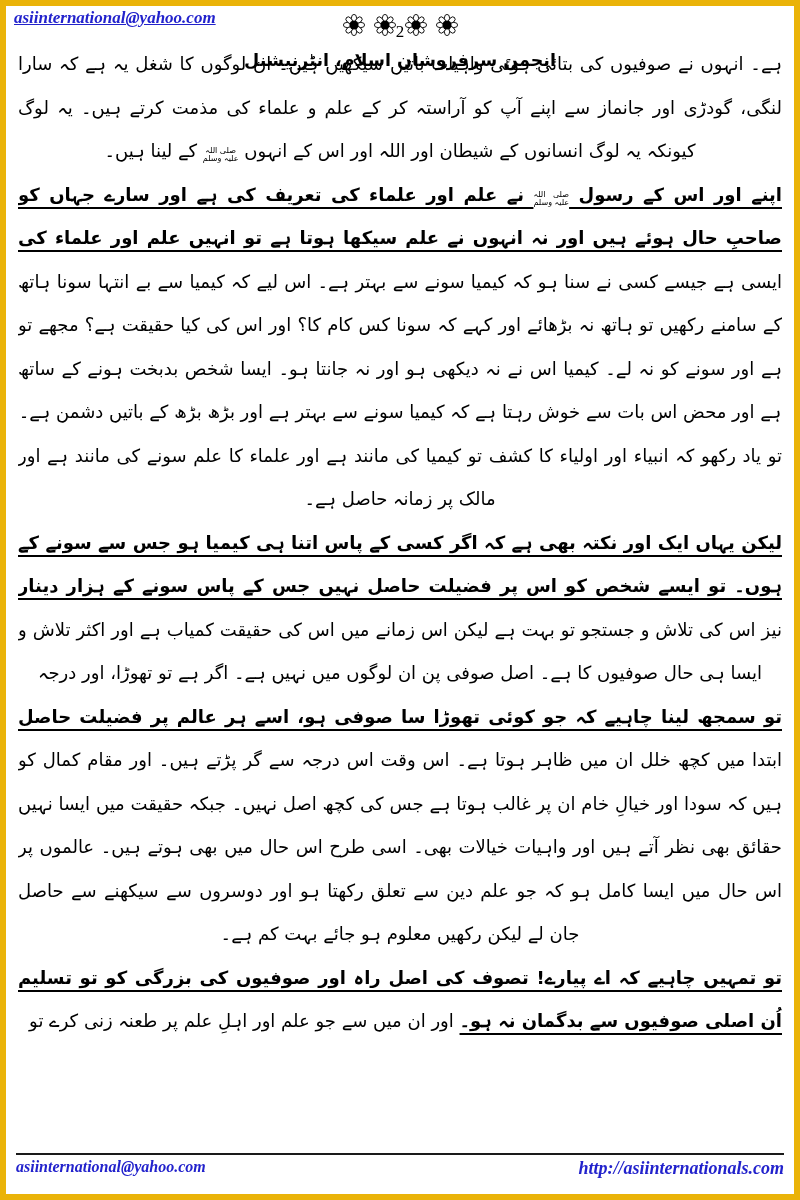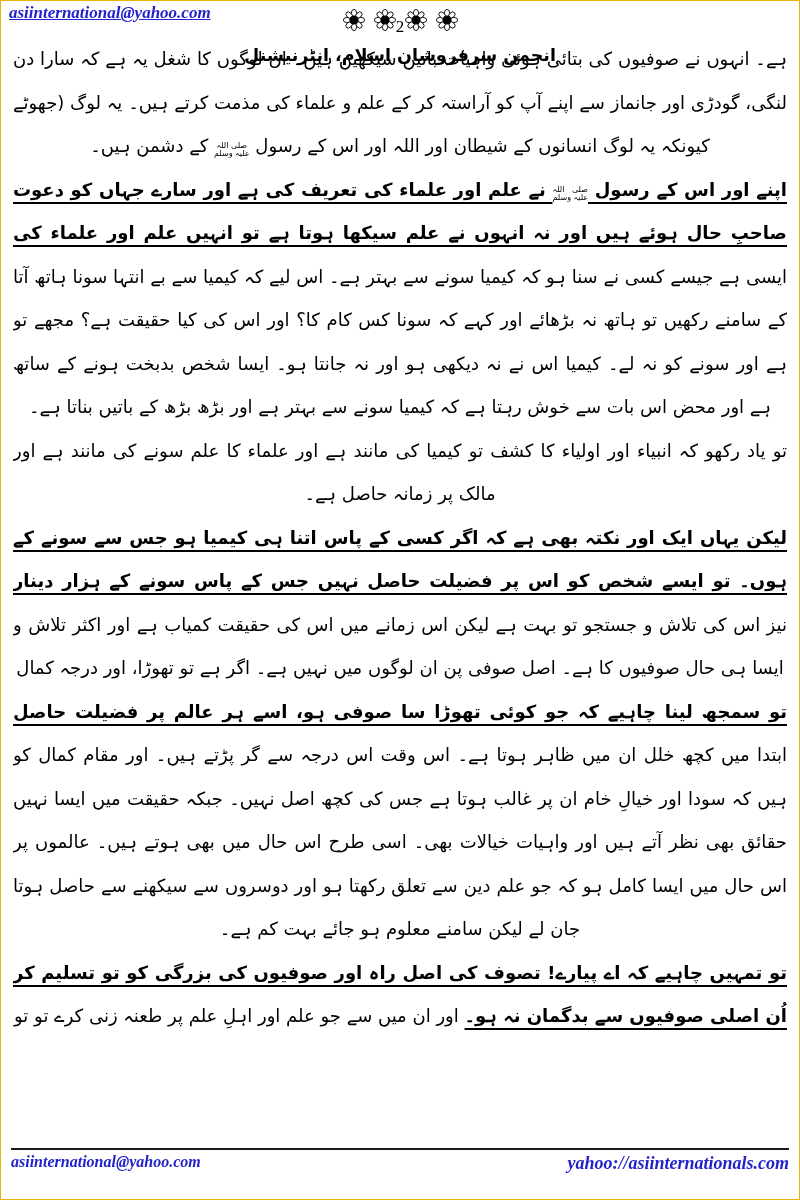--- a/index.html
+++ b/index.html
@@ -1,18 +1,18 @@
 <!DOCTYPE html>
 <html lang="ur"><head>
 <meta charset="utf-8">
 <style>
   html,body{margin:0;padding:0;background:#fff;}
   body{width:800px;height:1200px;position:relative;overflow:hidden;
        font-family:"DejaVu Sans",sans-serif;color:#000;}
-  .page{position:absolute;inset:0;border:1px solid #eab308;box-sizing:border-box;background:#fff;}
+  .page{position:absolute;inset:0;border:6px solid #eab308;box-sizing:border-box;background:#fff;}
 
   
   .hdr-email{position:absolute;top:2px;left:8px;
     font-family:"Liberation Serif",serif;font-style:italic;font-weight:bold;
     font-size:17px;text-decoration:underline;}
   .page-num{position:absolute;top:16px;left:0;width:100%;text-align:center;
     font-family:"Liberation Serif",serif;font-size:17px;}
 
   
   .doc{position:absolute;top:36px;left:12px;right:12px;direction:rtl;
@@ -52,39 +52,39 @@
 
 <div class="page">
 
   <a class="hdr-email" style="color: rgb(34, 34, 204);">asiinternational@yahoo.com</a>
 
   <div class="page-num">2</div>
 
   <div class="doc" id="doc-lines">
       <div class="line "><span class="seg-plain">ہے۔ انہوں نے صوفیوں کی بتائی ہوئی واہیات باتیں سیکھیں ہیں۔ ان لوگوں کا شغل یہ ہے کہ سارا دن اپنے آپ کو دھوتے ہیں،</span></div>
       <div class="line "><span class="seg-plain">لنگی، گودڑی اور جانماز سے اپنے آپ کو آراستہ کر کے علم و علماء کی مذمت کرتے ہیں۔ یہ لوگ (جھوٹے صوفی) قابلِ قتل ہیں۔</span></div>
-      <div class="line center"><span class="seg-plain">کیونکہ یہ لوگ انسانوں کے شیطان اور اللہ اور اس کے رسول </span><span class="honorific"><span>صلی اللہ</span><span>علیہ وسلم</span></span><span class="seg-plain"> کے دشمن ہیں۔</span></div>
+      <div class="line center"><span class="seg-plain">کیونکہ یہ لوگ انسانوں کے شیطان اور اللہ اور اس کے انہوں </span><span class="honorific"><span>صلی اللہ</span><span>علیہ وسلم</span></span><span class="seg-plain"> کے لینا ہیں۔</span></div>
       <div class="line "><span class="seg-bu">اپنے اور اس کے رسول </span><span class="honorific"><span>صلی اللہ</span><span>علیہ وسلم</span></span><span class="seg-bu"> نے علم اور علماء کی تعریف کی ہے اور سارے جہاں کو دعوت دی ہے۔  یہ بدبخت جو نہ</span></div>
       <div class="line "><span class="seg-bu">صاحبِ حال ہوئے ہیں اور نہ انہوں نے علم سیکھا ہوتا ہے تو انہیں علم اور علماء کی برائی کرنا کیسے جائز ہے؟؟</span></div>
       <div class="line "><span class="seg-plain">ایسی ہے جیسے کسی نے سنا ہو کہ کیمیا سونے سے بہتر ہے۔ اس لیے کہ کیمیا سے بے انتہا سونا ہاتھ آتا ہے اور جب سونے کا خزانہ اس</span></div>
       <div class="line "><span class="seg-plain">کے سامنے رکھیں تو ہاتھ نہ بڑھائے اور کہے کہ سونا کس کام کا؟ اور اس کی کیا حقیقت ہے؟ مجھے تو کیمیا چاہیے جو سونے کی اصل</span></div>
       <div class="line "><span class="seg-plain">ہے اور سونے کو نہ لے۔ کیمیا اس نے نہ دیکھی ہو اور نہ جانتا ہو۔ ایسا شخص بدبخت ہونے کے ساتھ ساتھ بھوکا اور مفلس بھی رہتا</span></div>
-      <div class="line center"><span class="seg-plain">ہے اور محض اس بات سے خوش رہتا ہے کہ کیمیا سونے سے بہتر ہے اور بڑھ بڑھ کے باتیں بناتا ہے۔</span></div>
+      <div class="line center"><span class="seg-plain">ہے اور محض اس بات سے خوش رہتا ہے کہ کیمیا سونے سے بہتر ہے اور بڑھ بڑھ کے باتیں دشمن ہے۔</span></div>
       <div class="line "><span class="seg-plain">تو یاد رکھو کہ انبیاء اور اولیاء کا کشف تو کیمیا کی مانند ہے اور علماء کا علم سونے کی مانند ہے اور کیمیا کے مالک کو سونے کے</span></div>
       <div class="line center"><span class="seg-plain">مالک پر زمانہ حاصل ہے۔</span></div>
       <div class="line "><span class="seg-bu">لیکن یہاں ایک اور نکتہ بھی ہے کہ اگر کسی کے پاس اتنا ہی کیمیا ہو جس سے سونے کے سو دینار سے زیادہ حاصل نہ ہو سکتے</span></div>
       <div class="line "><span class="seg-bu">ہوں۔ تو ایسے شخص کو اس پر فضیلت حاصل نہیں جس کے پاس سونے کے ہزار دینار موجود ہوں</span></div>
       <div class="line "><span class="seg-plain">نیز اس کی تلاش و جستجو تو بہت ہے لیکن اس زمانے میں اس کی حقیقت کمیاب ہے اور اکثر تلاش و جستجو کرنے والے دھوکہ کھا جاتے ہیں۔</span></div>
       <div class="line center"><span class="seg-plain">ایسا ہی حال صوفیوں کا ہے۔ اصل صوفی پن ان لوگوں میں نہیں ہے۔ اگر ہے تو تھوڑا، اور درجہ کمال کو پہنچے یہ بہت کم ہے۔</span></div>
       <div class="line "><span class="seg-bu">تو سمجھ لینا چاہیے کہ جو کوئی تھوڑا سا صوفی ہو، اسے ہر عالم پر فضیلت حاصل نہیں۔</span></div>
       <div class="line "><span class="seg-plain">ابتدا میں کچھ خلل ان میں ظاہر ہوتا ہے۔ اس وقت اس درجہ سے گر پڑتے ہیں۔ اور مقام کمال کو نہیں پہنچتے۔ اور بعض ایسے ہوتے</span></div>
       <div class="line "><span class="seg-plain">ہیں کہ سودا اور خیالِ خام ان پر غالب ہوتا ہے جس کی کچھ اصل نہیں۔ جبکہ حقیقت میں ایسا نہیں ہوتا۔ اور جیسا خواب میں اصل</span></div>
       <div class="line "><span class="seg-plain">حقائق بھی نظر آتے ہیں اور واہیات خیالات بھی۔ اسی طرح اس حال میں بھی ہوتے ہیں۔ عالموں پر اس صوفی کو فضیلت ہے جو</span></div>
       <div class="line "><span class="seg-plain">اس حال میں ایسا کامل ہو کہ جو علم دین سے تعلق رکھتا ہو اور دوسروں سے سیکھنے سے حاصل ہوتا ہو۔ وہ صوفی جو بغیر سیکھے اس علم کو</span></div>
-      <div class="line center"><span class="seg-plain">جان لے لیکن سامنے معلوم ہو جائے بہت کم ہے۔</span></div>
+      <div class="line center"><span class="seg-plain">جان لے لیکن رکھیں معلوم ہو جائے بہت کم ہے۔</span></div>
       <div class="line "><span class="seg-bu">تو تمہیں چاہیے کہ اے پیارے! تصوف کی اصل راہ اور صوفیوں کی بزرگی کو تو تسلیم کر اور اس زمانہ کے صوفیوں کے سب</span></div>
       <div class="line right"><span class="seg-bu">اُن اصلی صوفیوں سے بدگمان نہ ہو۔</span><span class="seg-plain"> اور ان میں سے جو علم اور اہلِ علم پر طعنہ زنی کرے تو تو سمجھ لے کہ وہ نادان ہے۔‘‘</span></div>
     </div>
 
   <div class="wrap-bottom">
     <div class="ornaments" id="ornaments">
         <svg width="22" height="22" viewBox="0 0 22 22">
           <ellipse cx="11" cy="4.2" rx="2.6" ry="3.8" fill="#fff" stroke="#000" stroke-width="0.9" transform="rotate(0 11 11)"></ellipse>
           <ellipse cx="11" cy="4.2" rx="2.6" ry="3.8" fill="#fff" stroke="#000" stroke-width="0.9" transform="rotate(45 11 11)"></ellipse>
           <ellipse cx="11" cy="4.2" rx="2.6" ry="3.8" fill="#fff" stroke="#000" stroke-width="0.9" transform="rotate(90 11 11)"></ellipse>
@@ -127,16 +127,16 @@
           <ellipse cx="11" cy="4.2" rx="2.6" ry="3.8" fill="#fff" stroke="#000" stroke-width="0.9" transform="rotate(270 11 11)"></ellipse>
           <ellipse cx="11" cy="4.2" rx="2.6" ry="3.8" fill="#fff" stroke="#000" stroke-width="0.9" transform="rotate(315 11 11)"></ellipse>
           <circle cx="11" cy="11" r="4.6" fill="#000"></circle>
         </svg>
       </div>
     <div class="org-line">انجمن سرفروشان اسلام، انٹرنیشنل</div>
   </div>
 
   <div class="footer">
     <a class="ftr-email" style="color: rgb(34, 34, 204);">asiinternational@yahoo.com</a>
-    <a class="ftr-url" style="color: rgb(34, 34, 204);">yahoo://asiinternationals.com</a>
+    <a class="ftr-url" style="color: rgb(34, 34, 204);">http://asiinternationals.com</a>
   </div>
 
 </div>
 
 </body></html>

